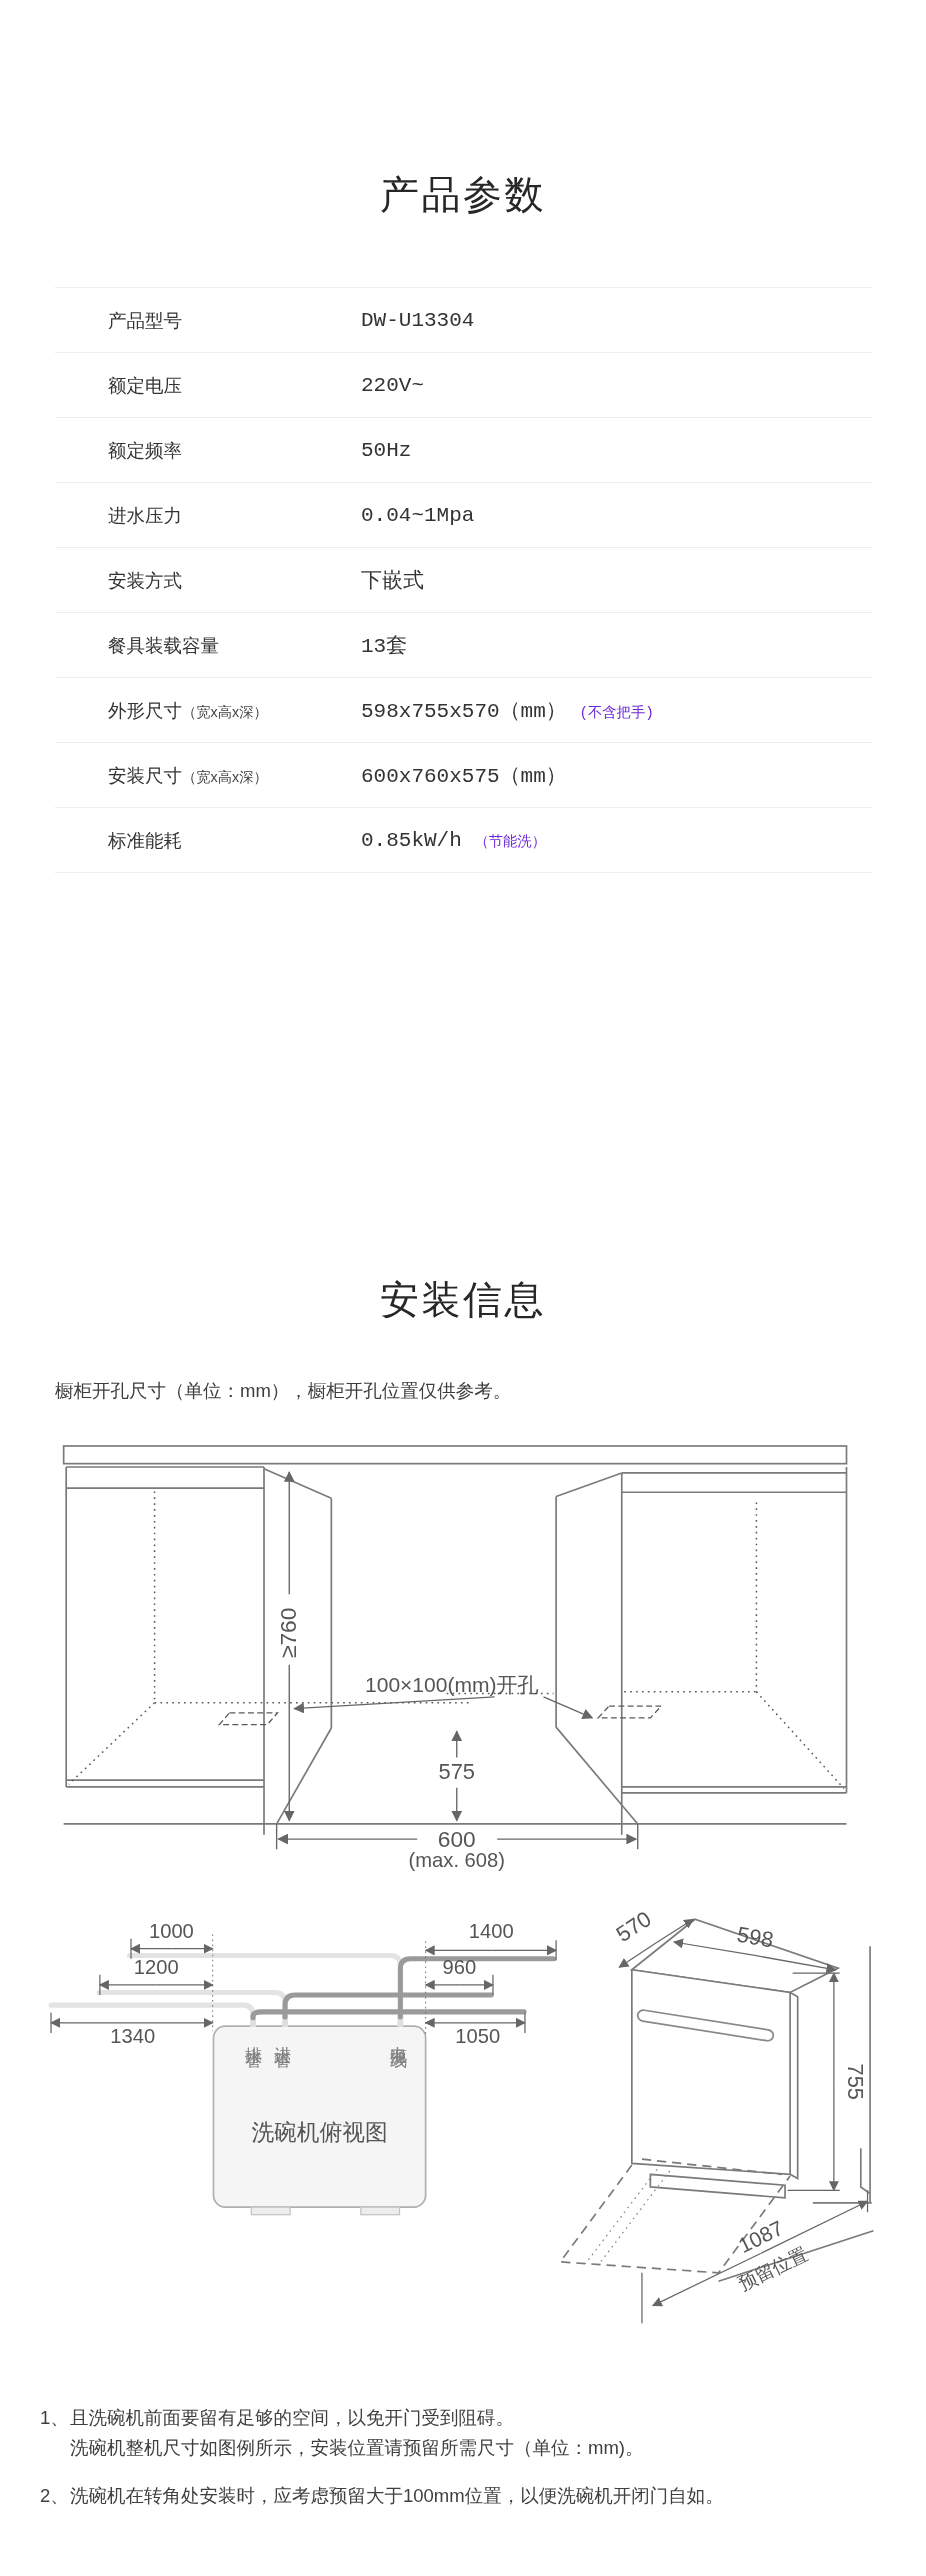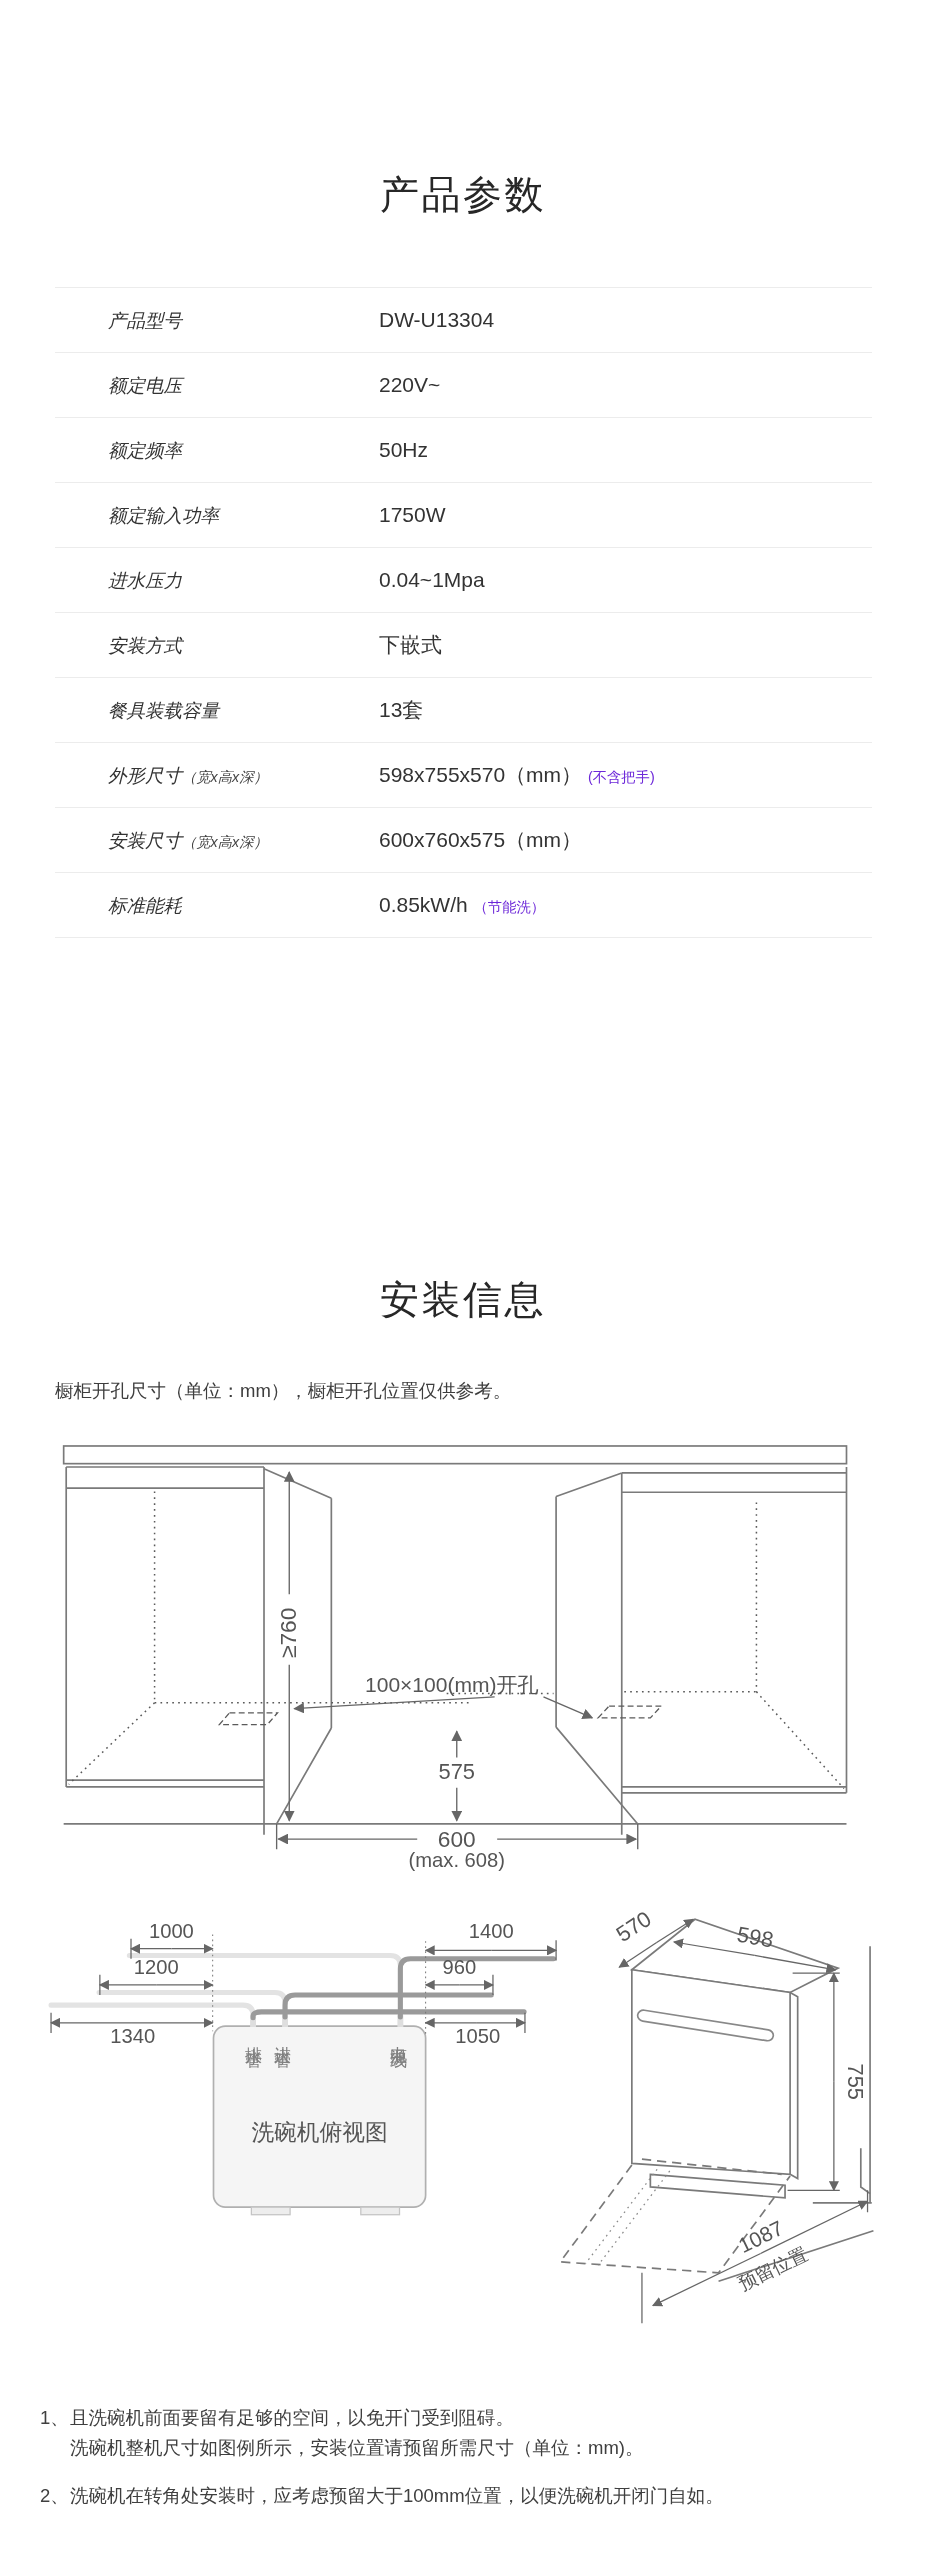--- a/index.html
+++ b/index.html
@@ -6,23 +6,23 @@
   html,body { background:#fff; }
   body { font-family:"Liberation Sans", sans-serif; }
   .page { position:relative; width:926px; height:2576px; margin:8px auto; background:#ffffff; overflow:hidden; }
 
   .big-title { position:absolute; left:0; right:0; text-align:center; font-size:39px; font-weight:400; color:#272727; letter-spacing:2.5px; }
   #title-params { top:160px; }
   #title-install { top:1265px; }
 
   .spec-table { position:absolute; left:55px; top:279px; width:817px; border-top:0.8px solid #ececec; }
   .spec-row { position:relative; height:65px; border-bottom:0.8px solid #ececec; }
-  .spec-label { position:absolute; left:53px; top:50%; transform:translateY(-50%); font-size:18.5px; color:#333; white-space:nowrap;font-style:italic; }
+  .spec-label { position:absolute; left:53px; top:50%; transform:translateY(-50%); font-size:18.5px; color:#333; white-space:nowrap; }
   .spec-label .sfx { font-size:14.3px; color:#444;text-align:center; }
-  .spec-value { position:absolute; left:324px; top:50%; transform:translateY(-50%); font-size:21px; color:#333; white-space:nowrap; }
+  .spec-value { position:absolute; left:306px; top:50%; transform:translateY(-50%); font-size:21px; color:#333; white-space:nowrap;font-family:Liberation Mono, monospace; }
   .spec-value .sfx { font-size:14.3px; color:#6d28d9; }
 
   .subtitle { position:absolute; left:55px; top:1370px; font-size:18.5px; color:#3d3d3d;text-align:right; }
 
   .diagram { position:absolute; }
   #cutout-svg { left:29.5px; top:1431px; }
   #bottom-svg { left:29.5px; top:1886px; }
 
   .vlabel { position:absolute; writing-mode:vertical-rl; text-orientation:upright; font-size:17px; color:#808080; letter-spacing:2.5px; line-height:1; }
   #vlabel-drain { left:245px; top:2025px; }
@@ -49,24 +49,20 @@
       <div class="spec-label"><span>产品型号</span><span class="sfx"></span></div>
       <div class="spec-value"><span>DW-U13304</span> <span class="sfx"></span></div>
     </div>
     <div class="spec-row">
       <div class="spec-label"><span>额定电压</span><span class="sfx"></span></div>
       <div class="spec-value"><span>220V~</span> <span class="sfx"></span></div>
     </div>
     <div class="spec-row">
       <div class="spec-label"><span>额定频率</span><span class="sfx"></span></div>
       <div class="spec-value"><span>50Hz</span> <span class="sfx"></span></div>
-    </div>
-    <div class="spec-row">
-      <div class="spec-label"><span>额定输入功率</span><span class="sfx"></span></div>
-      <div class="spec-value"><span>1750W</span> <span class="sfx"></span></div>
     </div>
     <div class="spec-row">
       <div class="spec-label"><span>进水压力</span><span class="sfx"></span></div>
       <div class="spec-value"><span>0.04~1Mpa</span> <span class="sfx"></span></div>
     </div>
     <div class="spec-row">
       <div class="spec-label"><span>安装方式</span><span class="sfx"></span></div>
       <div class="spec-value"><span>下嵌式</span> <span class="sfx"></span></div>
     </div>
     <div class="spec-row">

